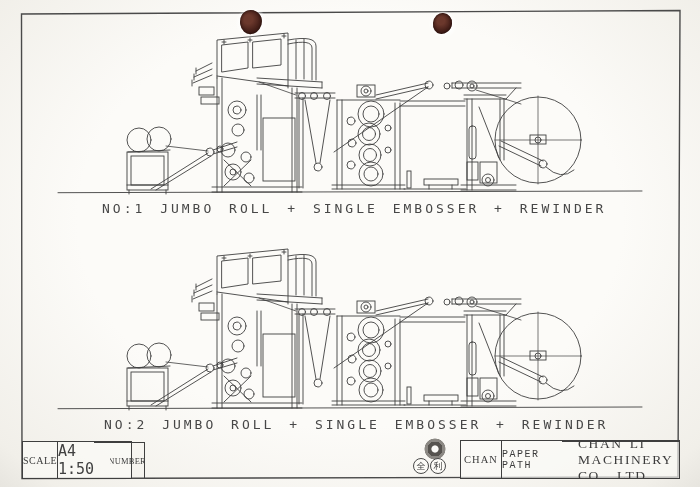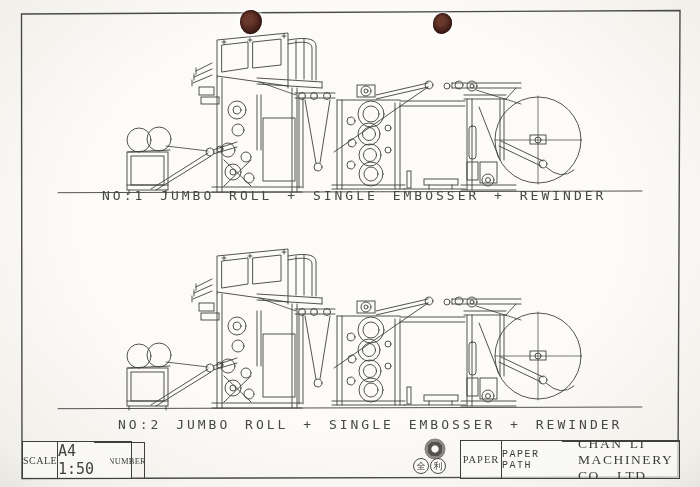--- a/index.html
+++ b/index.html
@@ -169,22 +169,22 @@
 
     <use href="#machine" x="0" y="0"></use>
     <use href="#machine" x="0" y="216"></use>
   </svg>
 
   <div class="abs seal-halo" style="left:236;left:236px;top:8px;width:31px;height:29px;"></div>
   <div class="abs seal" style="left:240px;top:10px;width:22px;height:24px;transform:rotate(-8deg);"></div>
   <div class="abs seal-halo" style="left:429px;top:11px;width:28px;height:27px;"></div>
   <div class="abs seal" style="left:433px;top:13px;width:19px;height:21px;transform:rotate(6deg);"></div>
 
-  <div class="abs cad" style="left:102px;top:188px;">NO:1 JUMBO ROLL + SINGLE EMBOSSER + REWINDER</div>
-  <div class="abs cad" style="left:118px;top:417px;">NO:2 JUMBO ROLL + SINGLE EMBOSSER + REWINDER</div>
+  <div class="abs cad" style="left:102px;top:201px;">NO:1 JUMBO ROLL + SINGLE EMBOSSER + REWINDER</div>
+  <div class="abs cad" style="left:104px;top:417px;">NO:2 JUMBO ROLL + SINGLE EMBOSSER + REWINDER</div>
 
   <div class="abs tblock" style="left:22px;top:441px;width:108px;height:36px;">
     <div class="trow">
       <div class="tcell sep-r tlabel scale-label" style="width:34px;">SCALE</div>
       <div class="tcell tvalue scale-value" style="flex:1;">A4 1:50</div>
     </div>
     <div class="trow">
       <div class="tcell sep-r tlabel number-label" style="width:34px;">NUMBER</div>
     </div>
   </div>
@@ -192,21 +192,21 @@
   <div class="abs roll-icon" style="left:424px;top:438px;"></div>
   <div class="abs char-circle" style="left:413px;top:458px;">
       <span>全</span>
     </div>
   <div class="abs char-circle" style="left:430px;top:458px;">
       <span>利</span>
     </div>
 
   <div class="abs tblock" style="left:460px;top:440px;width:218px;height:37px;">
     <div class="trow">
-      <div class="tcell sep-r tlabel name-label" style="width:40px;">PAPER</div>
+      <div class="tcell sep-r tlabel name-label" style="width:40px;">CHAN</div>
       <div class="tcell tlabel name-value" style="flex:1;">PAPER PATH</div>
     </div>
     <div class="trow">
       <div class="tcell tlabel company" style="flex:1;">CHAN LI MACHINERY CO., LTD.</div>
     </div>
   </div>
 
 </div>
 
 </body></html>

